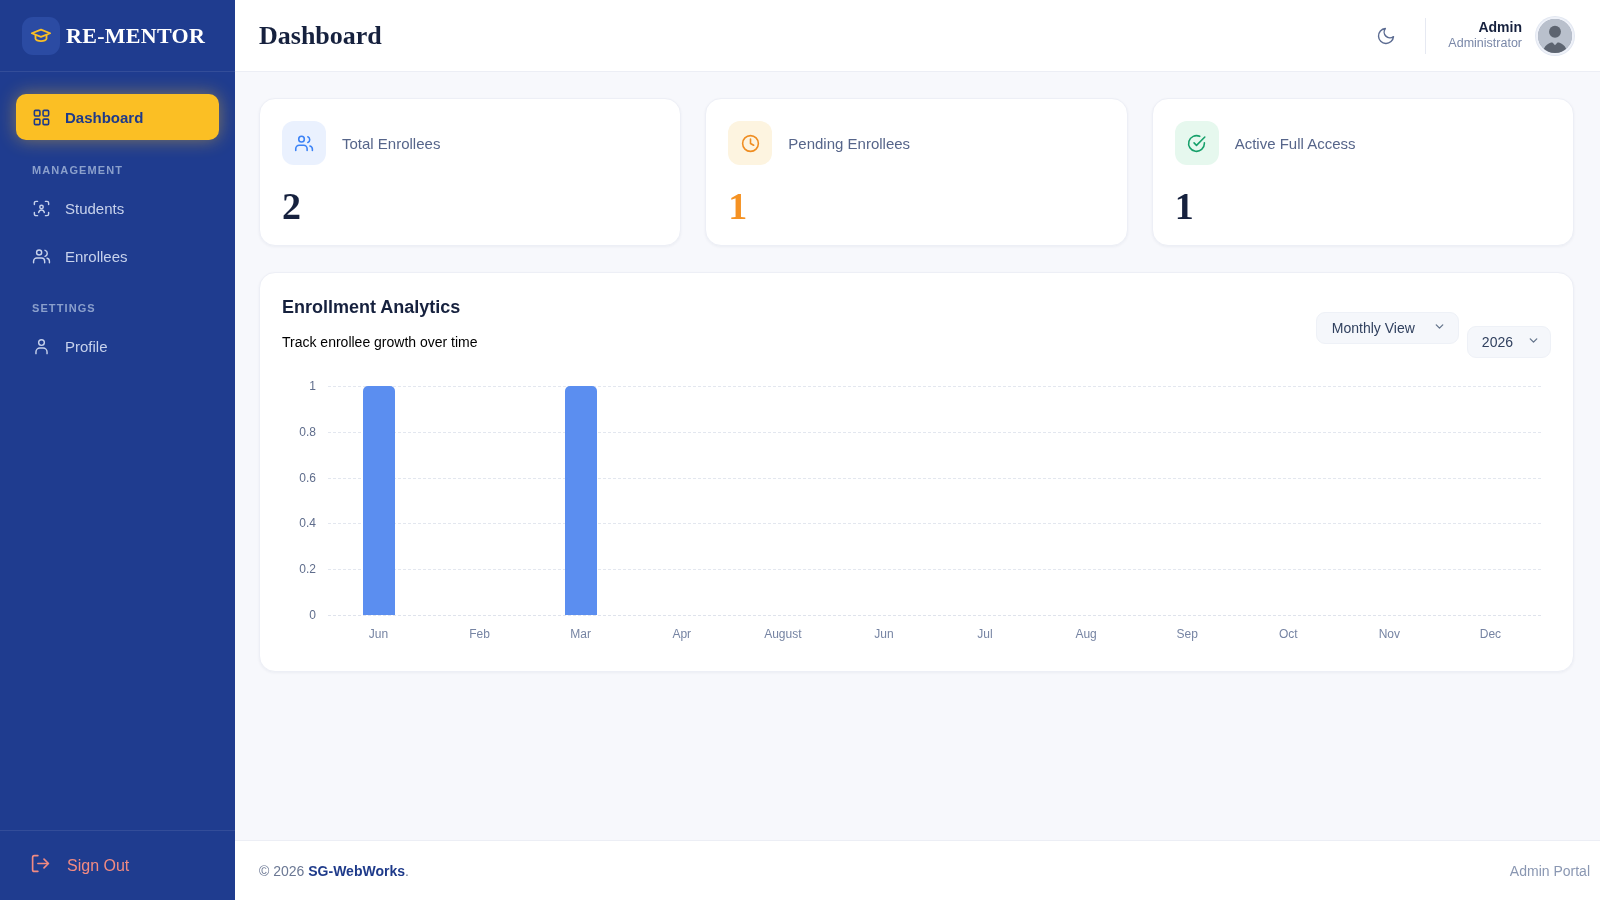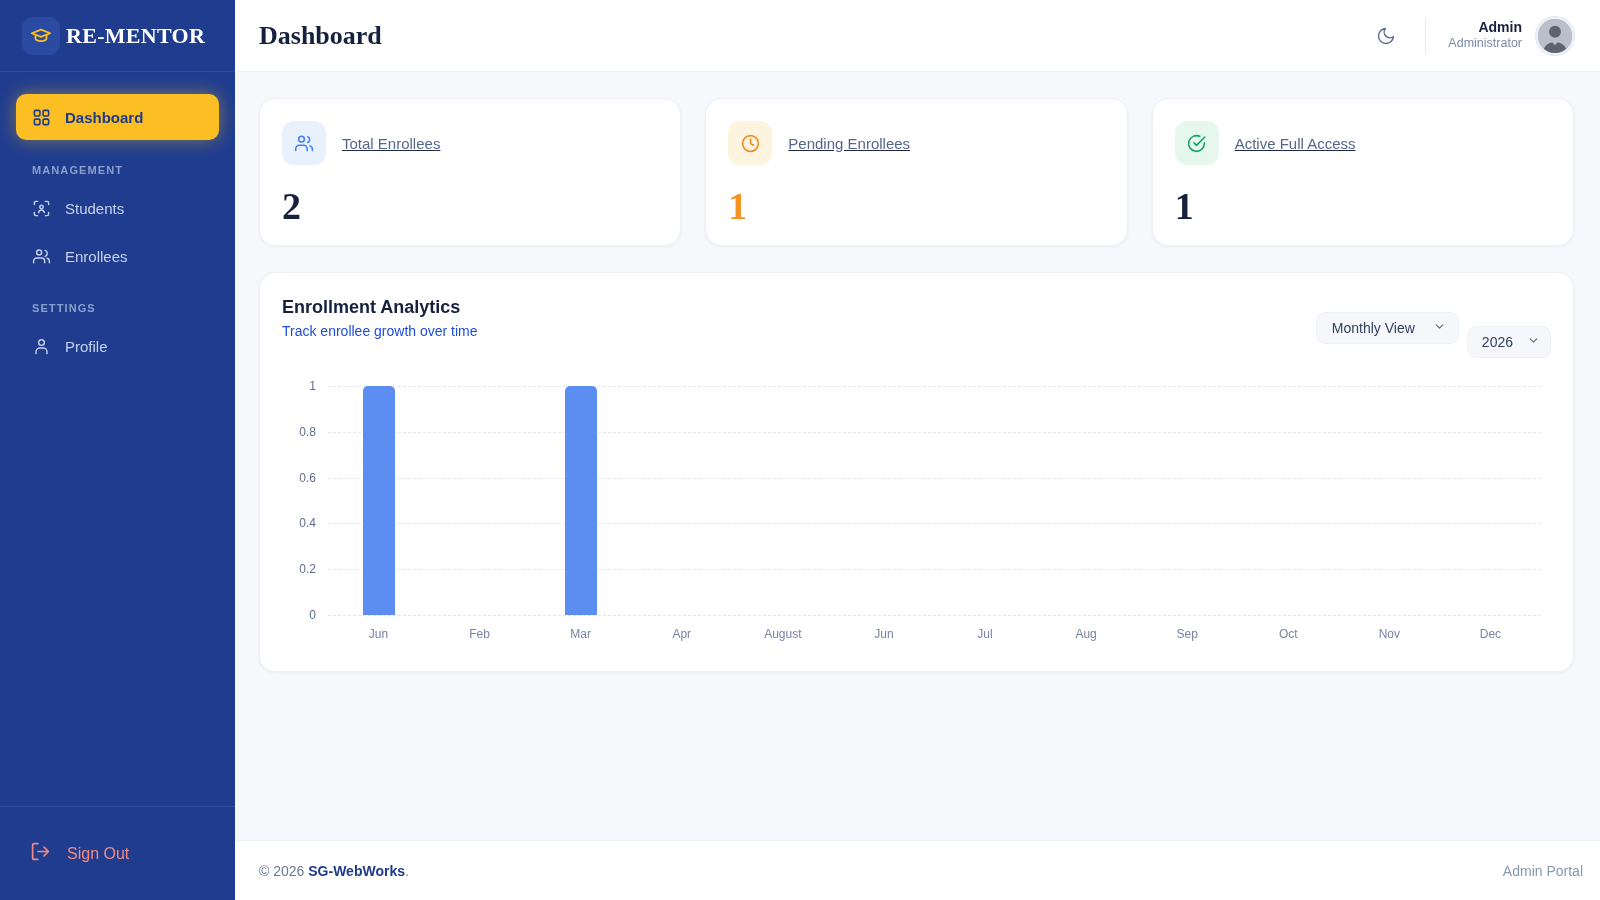--- a/index.html
+++ b/index.html
@@ -49,21 +49,21 @@
     background:#fbbf24; color:#1e3a8a; font-weight:700;
     box-shadow:0 0 18px rgba(251,191,36,.45);
     height:46px;
   }
   .nav-item .ico { width:19px; height:19px; display:block; flex:0 0 19px; }
   .nav-section {
     font-size:11px; letter-spacing:1.1px; font-weight:700;
     color:#8ba0cc; padding:20px 16px 10px 16px; text-transform:uppercase;
   }
 
-  .signout-wrap { border-top:1px solid rgba(255,255,255,0.09); padding:34px 16px; }
+  .signout-wrap { border-top:1px solid rgba(255,255,255,0.09); padding:22px 16px; }
   .signout {
     display:flex; align-items:center; gap:16px;
     color:#f28b82; font-size:16px; padding:0 14px; cursor:pointer;
   }
 
   
   .main { flex:1 1 auto; display:flex; flex-direction:column; height:900px; min-width:0; }
 
   .topbar {
     height:72px; flex:0 0 72px; background:#ffffff;
@@ -96,21 +96,21 @@
 
   
   .stats { display:flex; gap:24px; }
   .stat-card {
     flex:1 1 0; background:#ffffff; border-radius:16px;
     border:1px solid #edeff6;
     box-shadow:0 1px 3px rgba(25,40,80,.05);
     padding:22px 22px 20px 22px; min-height:142px;
     position:relative;
   }
-  .stat-top { display:flex; align-items:center; gap:16px;text-decoration:underline; }
+  .stat-top { display:flex; align-items:center; gap:16px; }
   .stat-ico {
     width:44px; height:44px; border-radius:12px;
     display:flex; align-items:center; justify-content:center; flex:0 0 44px;
   }
   .stat-ico.blue  { background:#eaf1fe; color:#3b82f6; }
   .stat-ico.amber { background:#fdf4e0; color:#ef8d21; }
   .stat-ico.green { background:#e6f8ee; color:#16a06a; }
   .stat-label { font-size:15px; color:#56658a; }
   .stat-value {
     font-family:"Liberation Serif", serif;
@@ -122,21 +122,21 @@
   
   .chart-card {
     margin-top:26px; background:#ffffff; border-radius:16px;
     border:1px solid #edeff6;
     box-shadow:0 1px 3px rgba(25,40,80,.05);
     padding:24px 22px 18px 22px; height:400px;
     display:flex; flex-direction:column;
   }
   .chart-head { display:flex; align-items:flex-start; justify-content:space-between; }
   .chart-title { font-size:18px; font-weight:700; color:#16213e; }
-  .chart-sub { font-size:14px; color:#1d4ed8; margin-top:5px; }
+  .chart-sub { font-size:14px; color:#000000; margin-top:16px; }
   .chart-controls { display:flex; gap:8px; align-items:center; }
   .select-pill {
     display:flex; align-items:center; gap:18px;
     background:#f5f7fb; border:1px solid #eef1f7; border-radius:9px;
     height:32px; padding:0 12px 0 15px; cursor:pointer;
     font-size:14px; color:#31415f;
   }
   .select-pill.year { gap:14px; padding:0 10px 0 14px;margin-top:29px; }
   .caret { color:#64748b; display:block; }
 
@@ -168,21 +168,21 @@
     position:absolute; left:46px; right:0; bottom:6px; height:20px;
     display:flex;
   }
   .xtick { flex:1 1 0; text-align:center; font-size:12px; color:#7684a3; }
 
   
   .footer {
     height:60px; flex:0 0 60px; background:#ffffff;
     border-top:1px solid #eceef5;
     display:flex; align-items:center; justify-content:space-between;
-    padding:0 17px 0 24px;
+    padding:0 10px 0 24px;
     font-size:14px; color:#6b7894;
   }
   .footer b { color:#1e3a8a; }
   .footer-right { color:#8a97b2; font-size:14px; }
 </style>
 </head>
 <body>
 
 <div class="app">
 

